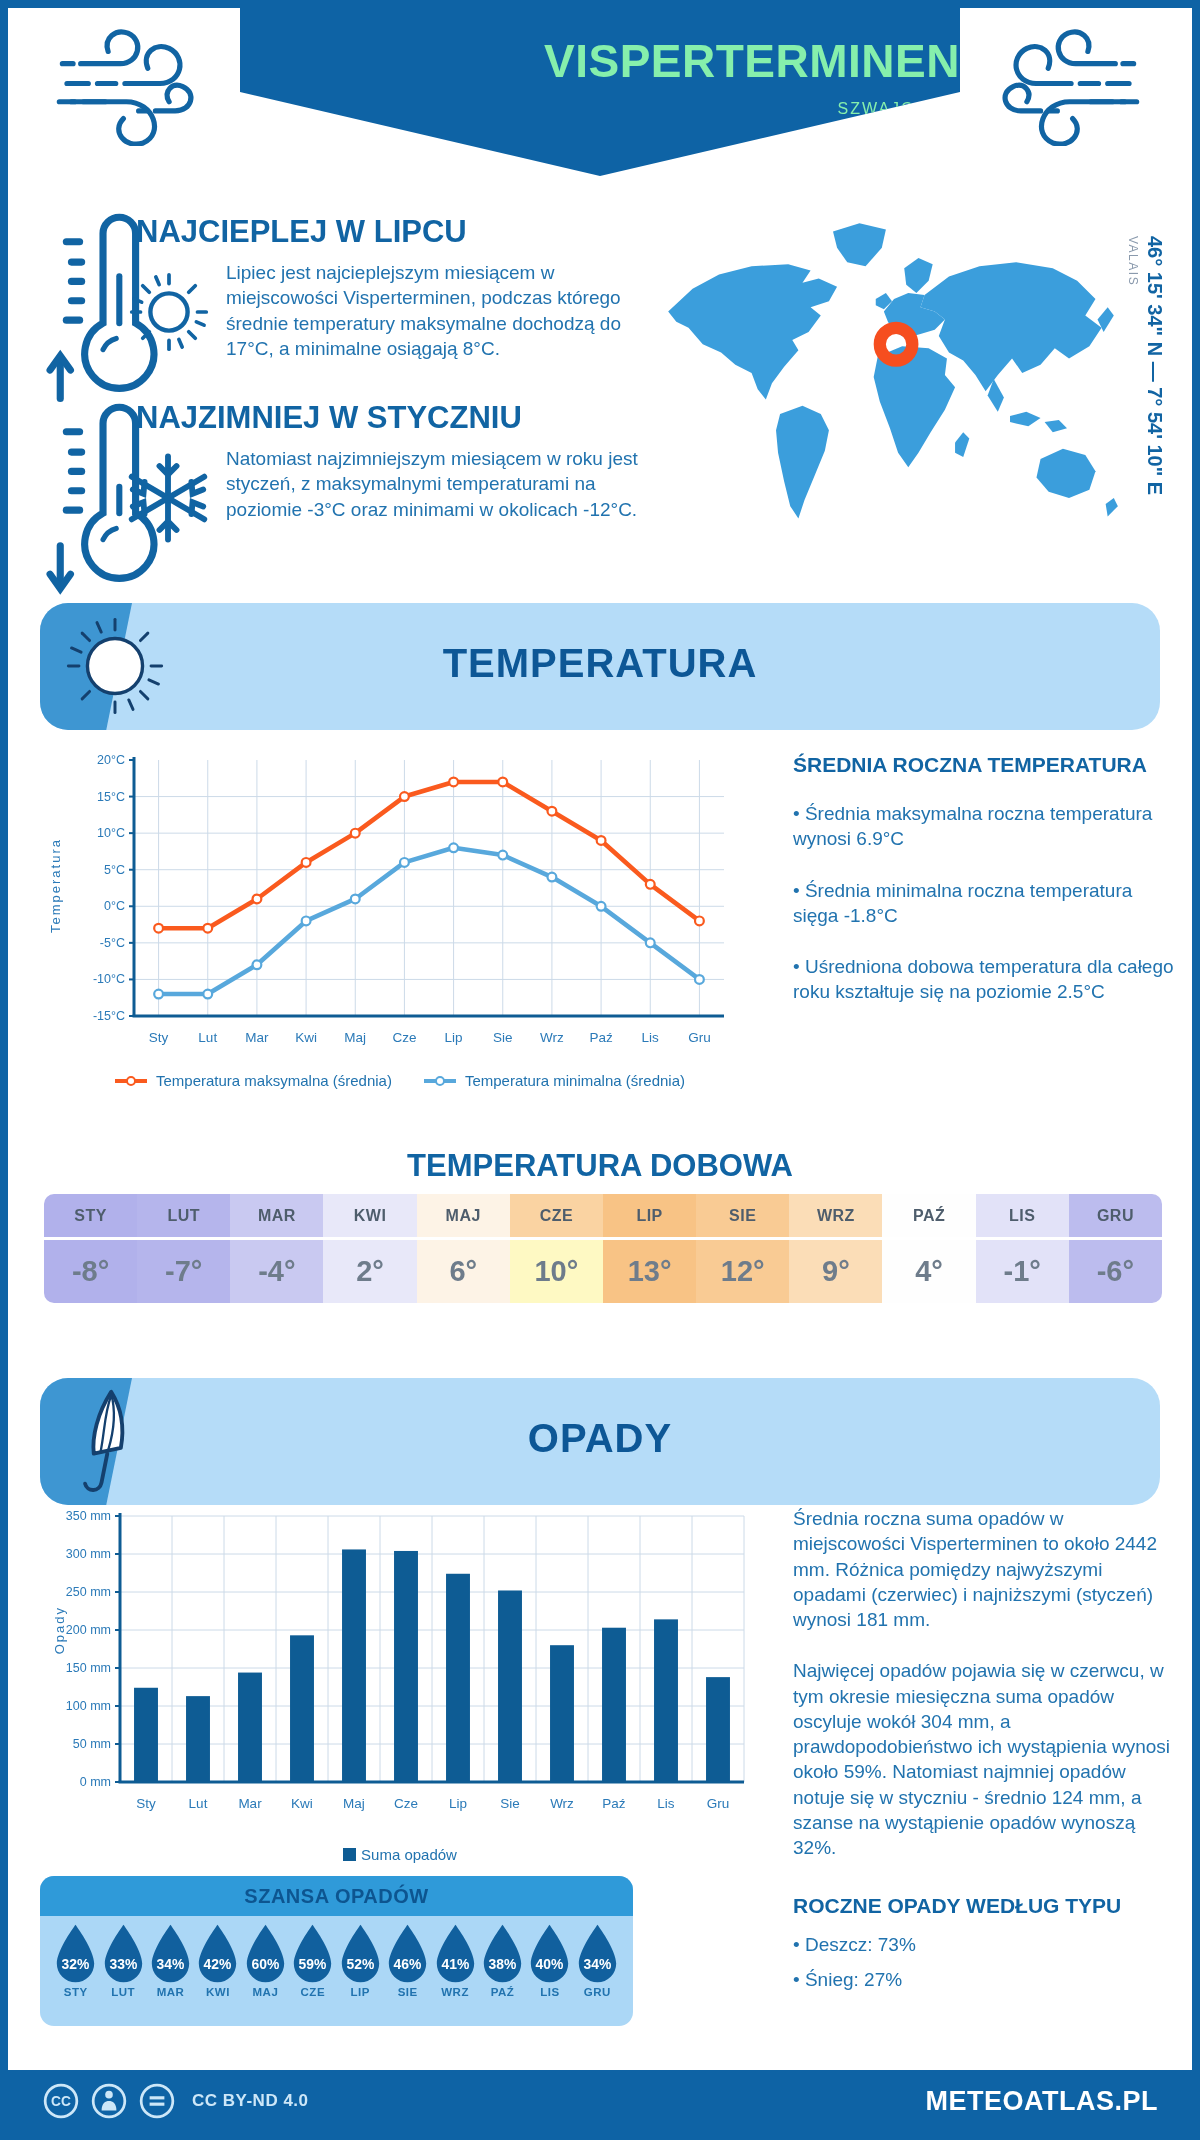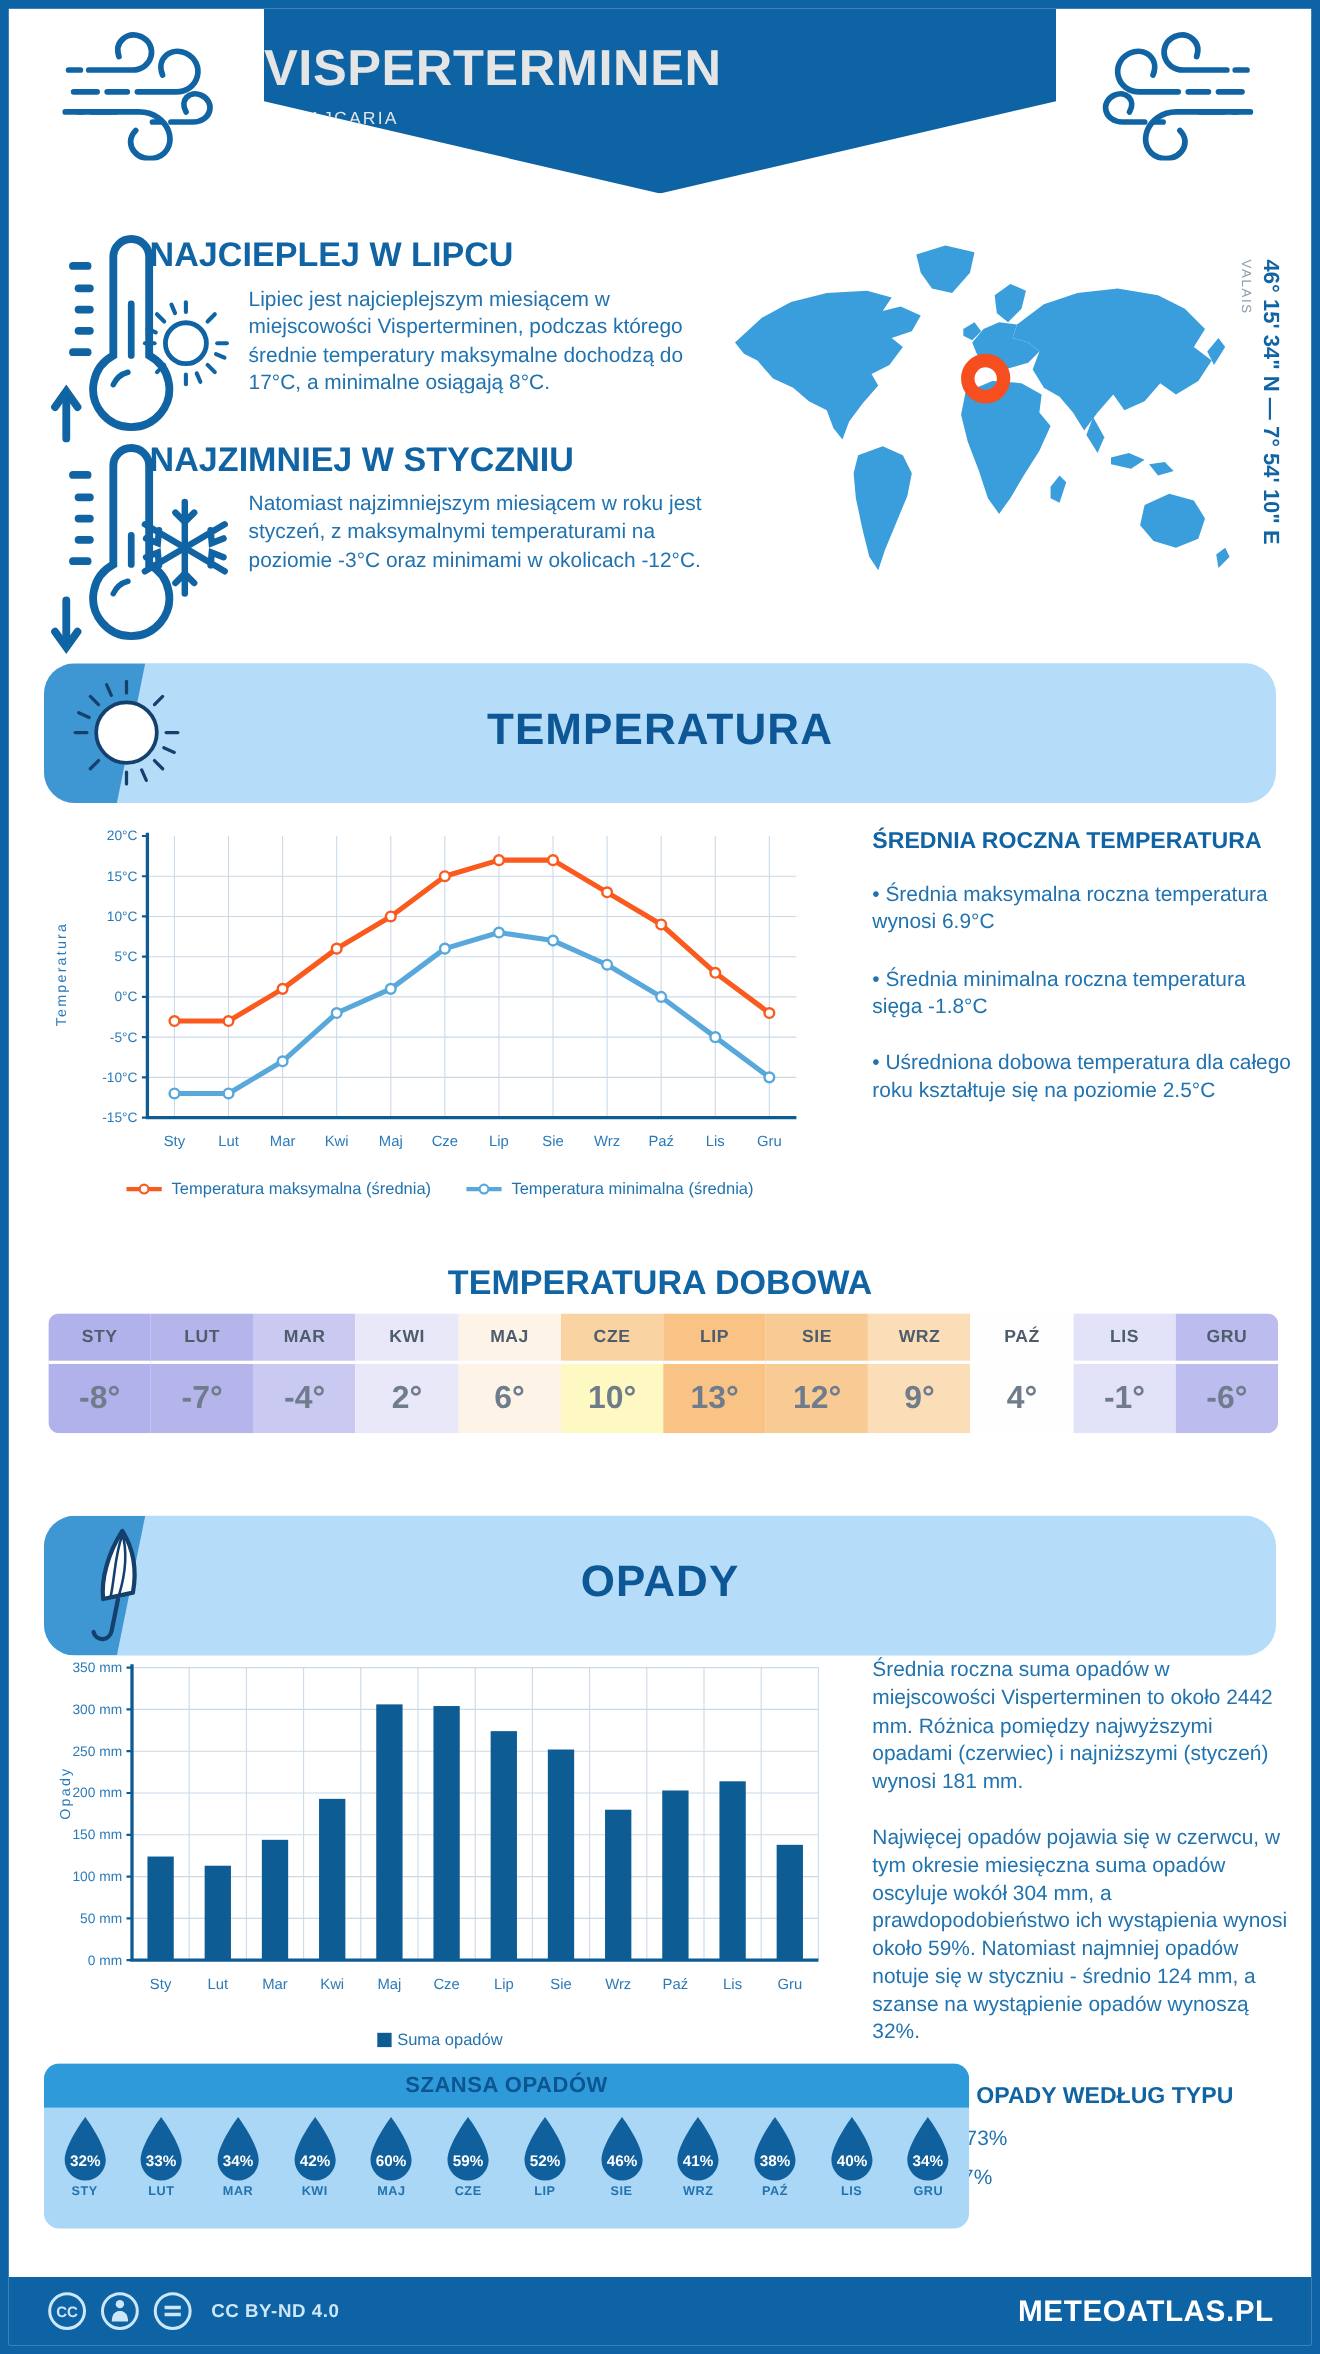--- a/index.html
+++ b/index.html
@@ -3,21 +3,21 @@
 <meta charset="utf-8">
 <style>
   html,body{margin:0;padding:0;background:#fff;}
   #page{position:relative;width:1200px;height:2140px;box-sizing:border-box;
         border:8px solid #0e63a5;background:#fff;overflow:hidden;
         font-family:"Liberation Sans",sans-serif;}
   .abs{position:absolute;}
 
   
   .banner{position:absolute;left:232px;top:0;width:720px;height:168px;background:#0e63a5;
-          clip-path:polygon(0 0,100% 0,100% 50%,50% 100%,0 50%);text-align:left;color:#e5e5e5;}
+          clip-path:polygon(0 0,100% 0,100% 50%,50% 100%,0 50%);text-align:right;color:#86efac;}
   .banner-title{margin-top:26px;font-size:46px;font-weight:bold;letter-spacing:0.5px;}
   .banner-subtitle{margin-top:12px;font-size:16px;letter-spacing:2px;}
 
   .wind{position:absolute;top:16px;width:190px;height:122px;}
   .wind-left{left:28px;}
   .wind-right{left:962px;transform:scaleX(-1);}
 
   
   .fact-heading{position:absolute;font-size:31px;font-weight:bold;color:#1164a3;margin:0;}
   .fact-text{position:absolute;font-size:19px;line-height:1.33;color:#2173af;margin:0;}
@@ -64,21 +64,21 @@
            color:#4e5d6c;letter-spacing:0.5px;border-bottom:3px solid #fff;}
   .tt-val{display:flex;align-items:center;justify-content:center;font-size:29px;font-weight:bold;color:#6e7c8b;}
 
   
   .precip-text{position:absolute;left:785px;top:1498px;width:385px;}
   .precip-text p{font-size:19px;line-height:1.33;color:#2173af;margin:0 0 26px 0;}
   .precip-text h3{font-size:21px;font-weight:bold;color:#1164a3;margin:34px 0 14px 0;}
   .precip-text .type-bullet{margin:0 0 9px 0;}
 
   
-  .chance-panel{position:absolute;left:32px;top:1868px;width:841px;height:150px;
+  .chance-panel{position:absolute;left:32px;top:1868px;width:593px;height:150px;
                 background:#abd7f6;border-radius:14px;overflow:hidden;}
   .chance-header{height:40px;background:#2f9ad9;display:flex;align-items:center;justify-content:center;
                  font-size:20px;font-weight:bold;color:#0d5590;letter-spacing:0.5px;}
   .chance-drops{display:flex;justify-content:space-between;padding:7px 12px 0 12px;}
   .chance-drop{width:50px;text-align:center;}
   .chance-drop svg{width:47px;height:62px;display:block;margin:0 auto;}
   .chance-drop .pct{fill:#fff;font-size:13px;font-weight:bold;}
   .drop-month{font-size:11.5px;font-weight:bold;color:#2173af;margin-top:1px;letter-spacing:0.5px;}
 
   

